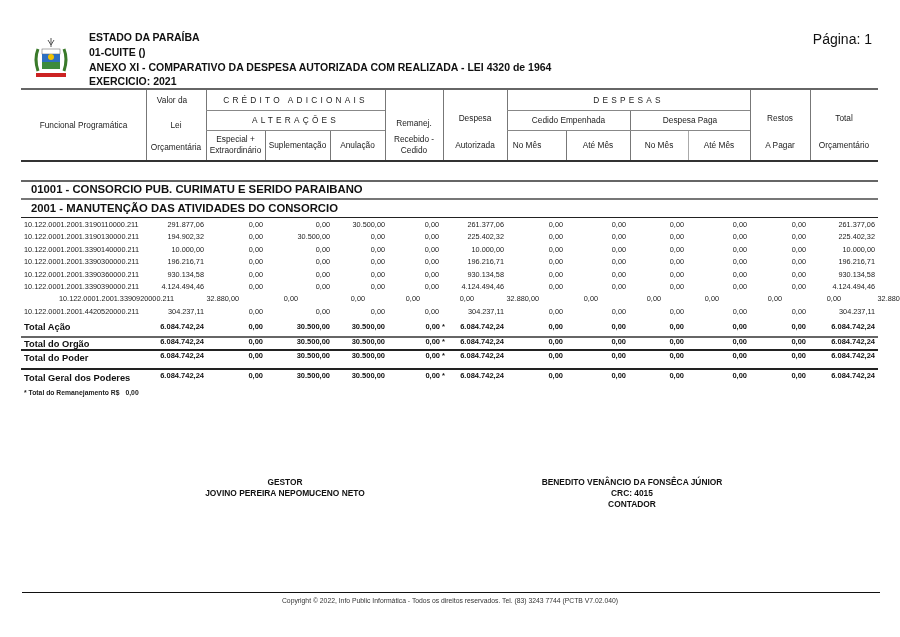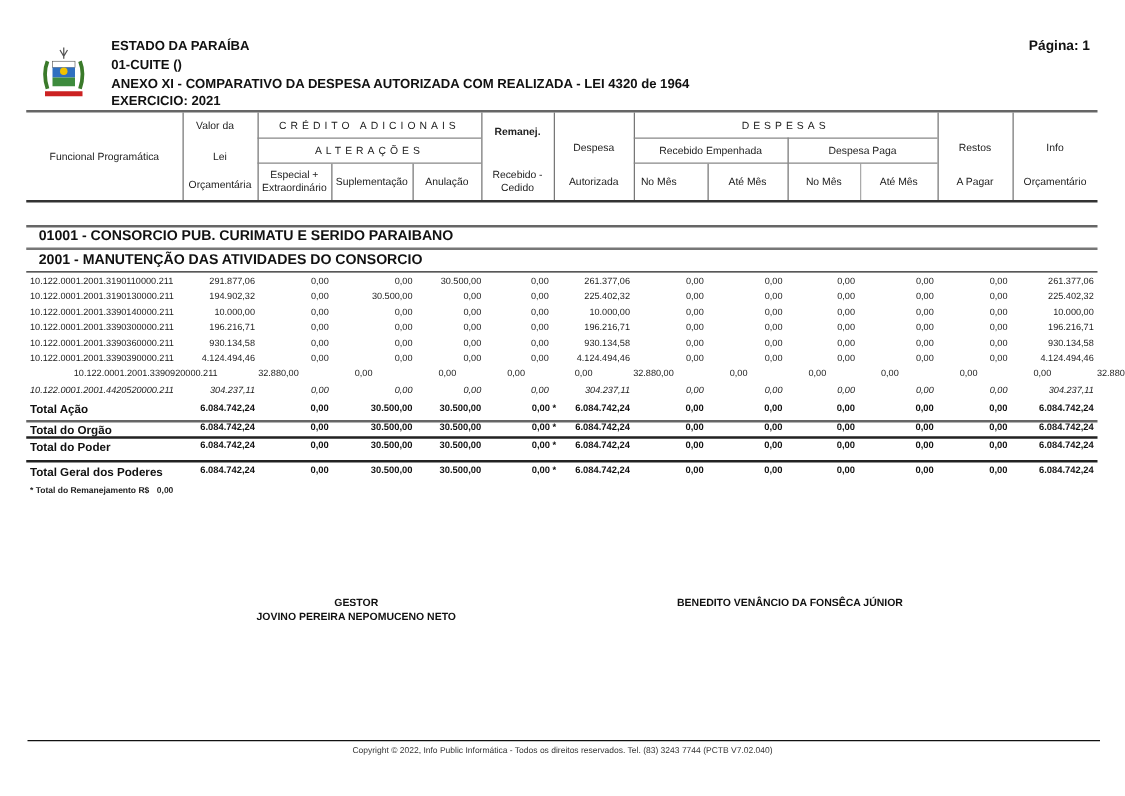--- a/index.html
+++ b/index.html
@@ -1,19 +1,19 @@
 <!DOCTYPE html>
 <html><head>
 <meta charset="utf-8">
 <style>
   html, body { margin:0; padding:0; background:#ffffff; }
   body { width:900px; height:637px; position:relative; overflow:hidden; font-family:"Liberation Sans", sans-serif; color:#111; }
   .abs { position:absolute; }
   .hdr-text { position:absolute; left:89px; font-weight:bold; font-size:10.5px; line-height:15px; color:#111; }
-  .page-no { position:absolute; right:28px; top:31px; font-weight:bold; font-size:11px; }
+  .page-no { position:absolute; right:28px; top:31px; font-weight:normal; font-size:14px; }
   .logo { position:absolute; left:30px; top:35px; width:42px; height:46px; }
   .hline { position:absolute; left:21px; width:857px; }
   .vline { position:absolute; width:1px; background:#777; }
   .th { position:absolute; font-size:8.3px; color:#222; text-align:center; white-space:nowrap; }
   .spaced { letter-spacing:3.2px; }
   .section { position:absolute; left:31px; font-weight:bold; font-size:11.3px; color:#111; white-space:nowrap; }
   .row { position:absolute; left:0; width:900px; height:12px; font-size:7.3px; color:#222; }
   .row span { position:absolute; white-space:nowrap; }
   .row .code { left:24px; }
   .row .num { text-align:right; }
@@ -66,35 +66,35 @@
 <div class="th" style="left:21px; width:125px; top:120px;">Funcional Programática</div>
 <div class="th" style="left:142px; width:60px; top:95px;">Valor da</div>
 <div class="th" style="left:146px; width:60px; top:120px;">Lei</div>
 <div class="th" style="left:146px; width:60px; top:142px;">Orçamentária</div>
 <div class="th spaced" style="left:206px; width:179px; top:95px;">CRÉDITO ADICIONAIS</div>
 <div class="th spaced" style="left:206px; width:179px; top:115px;">ALTERAÇÕES</div>
 <div class="th" style="left:206px; width:59px; top:134px;">Especial  +</div>
 <div class="th" style="left:206px; width:59px; top:145px;">Extraordinário</div>
 <div class="th" style="left:265px; width:65px; top:140px;">Suplementação</div>
 <div class="th" style="left:330px; width:55px; top:140px;">Anulação</div>
-<div class="th" style="left:385px; width:58px; top:100px;font-weight:bold;">Remanej.</div>
+<div class="th" style="left:385px; width:58px; top:118px;">Remanej.</div>
 <div class="th" style="left:385px; width:58px; top:134px;">Recebido -</div>
 <div class="th" style="left:385px; width:58px; top:145px;">Cedido</div>
 <div class="th" style="left:443px; width:64px; top:113px;">Despesa</div>
 <div class="th" style="left:443px; width:64px; top:140px;">Autorizada</div>
 <div class="th spaced" style="left:507px; width:243px; top:95px;">DESPESAS</div>
-<div class="th" style="left:507px; width:123px; top:115px;">Recebido Empenhada</div>
+<div class="th" style="left:507px; width:123px; top:115px;">Cedido Empenhada</div>
 <div class="th" style="left:630px; width:120px; top:115px;">Despesa Paga</div>
 <div class="th" style="left:507px; width:40px; top:140px;">No Mês</div>
 <div class="th" style="left:566px; width:64px; top:140px;">Até Mês</div>
 <div class="th" style="left:630px; width:58px; top:140px;">No Mês</div>
 <div class="th" style="left:688px; width:62px; top:140px;">Até Mês</div>
 <div class="th" style="left:750px; width:60px; top:113px;">Restos</div>
 <div class="th" style="left:750px; width:60px; top:140px;">A Pagar</div>
-<div class="th" style="left:810px; width:68px; top:113px;">Info</div>
+<div class="th" style="left:810px; width:68px; top:113px;">Total</div>
 <div class="th" style="left:810px; width:68px; top:140px;">Orçamentário</div>
 
 <div class="hline" style="top:180px; height:2px; background:#666;"></div>
 <div class="section" style="top:183px;">01001 - CONSORCIO PUB. CURIMATU E SERIDO PARAIBANO</div>
 <div class="hline" style="top:198px; height:2px; background:#777;"></div>
 <div class="section" style="top:202px;">2001 - MANUTENÇÃO DAS ATIVIDADES DO CONSORCIO</div>
 <div class="hline" style="top:217px; height:1px; background:#222;"></div>
 
 <div id="rows-container">
     <div class="row" style="top: 220px;">
@@ -195,21 +195,21 @@
       <span class="num" style="right:515px">0,00</span>
       <span class="num" style="right:461px">0,00</span>
       <span class="num" style="right:396px">32.880,00</span>
       <span class="num" style="right:337px">0,00</span>
       <span class="num" style="right:274px">0,00</span>
       <span class="num" style="right:216px">0,00</span>
       <span class="num" style="right:153px">0,00</span>
       <span class="num" style="right:94px">0,00</span>
       <span class="num" style="right:25px">32.880,00</span>
     </div>
-    <div class="row" style="top: 306.8px; font-style: italic;">
+    <div class="row" style="top: 306.8px;">
       <span class="code">10.122.0001.2001.4420520000.211</span>
       <span class="num" style="right:696px">304.237,11</span>
       <span class="num" style="right:637px">0,00</span>
       <span class="num" style="right:570px">0,00</span>
       <span class="num" style="right:515px">0,00</span>
       <span class="num" style="right:461px">0,00</span>
       <span class="num" style="right:396px">304.237,11</span>
       <span class="num" style="right:337px">0,00</span>
       <span class="num" style="right:274px">0,00</span>
       <span class="num" style="right:216px">0,00</span>
@@ -289,16 +289,18 @@
 <div class="note">
   <span>* Total do Remanejamento R$</span><span class="val">0,00</span>
 </div>
 
 <div class="sig" style="left:180px; width:210px; top:477px;">
   <div>GESTOR</div>
   <div>JOVINO PEREIRA NEPOMUCENO NETO</div>
 </div>
 <div class="sig" style="left:520px; width:224px; top:477px;">
   <div>BENEDITO VENÂNCIO DA FONSÊCA JÚNIOR</div>
+  <div>CRC: 4015</div>
+  <div>CONTADOR</div>
 </div>
 
 <div class="abs" style="left:22px; top:592px; width:858px; height:1px; background:#111;"></div>
 <div class="footer">Copyright © 2022, Info Public Informática - Todos os direitos reservados. Tel. (83) 3243 7744 (PCTB V7.02.040)</div>
 
 </body></html>

